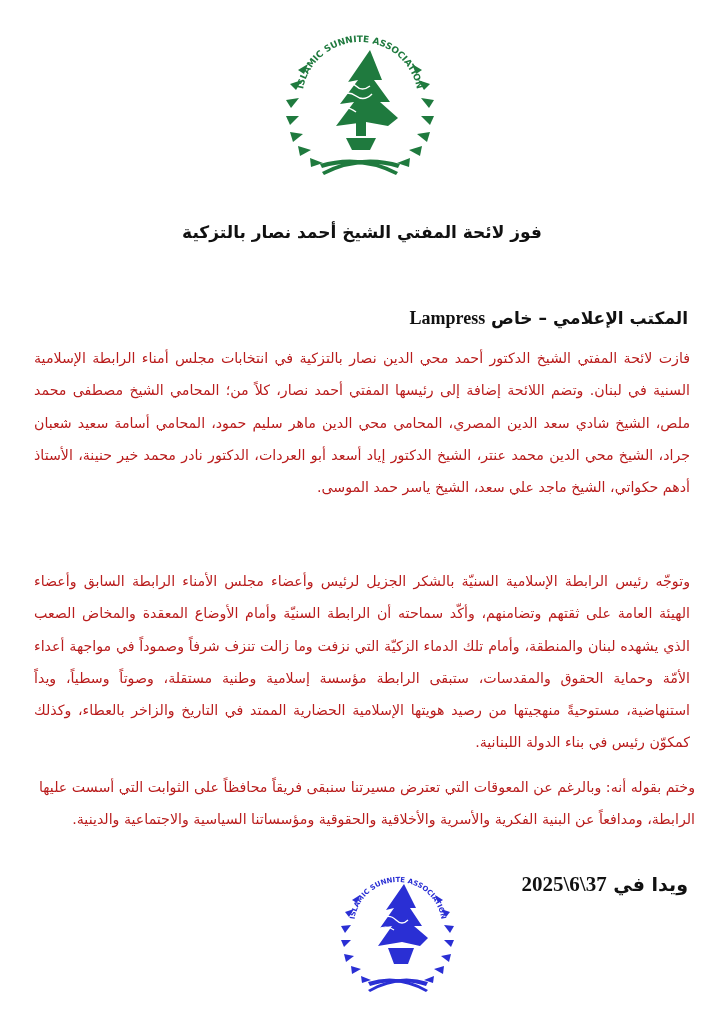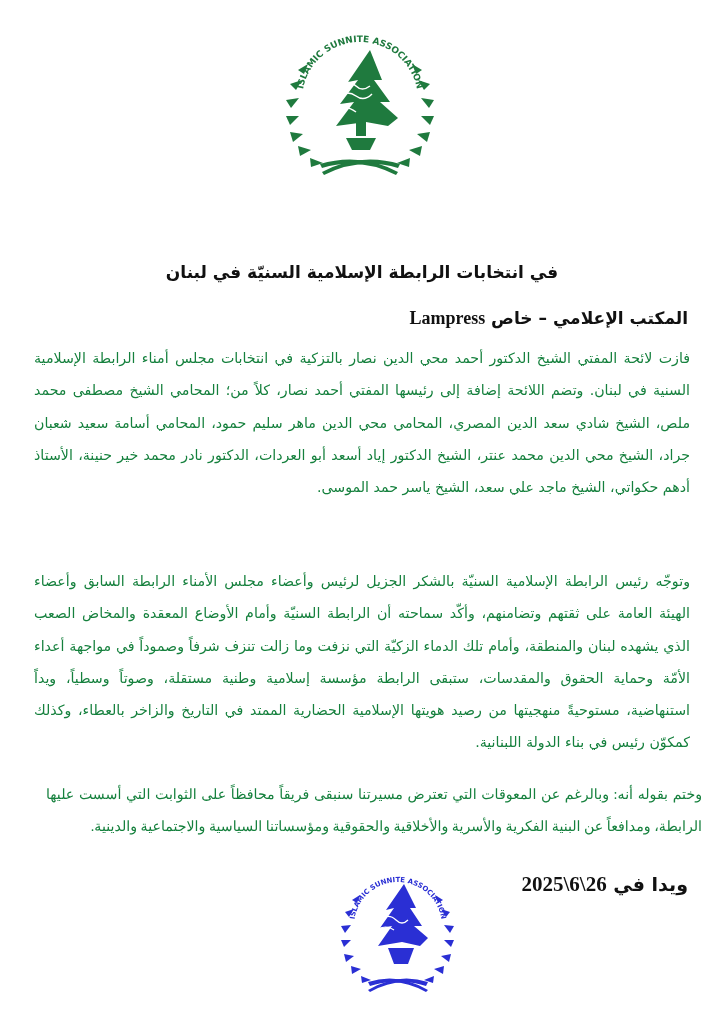--- a/index.html
+++ b/index.html
@@ -57,21 +57,21 @@
     }
     .para {
       position: absolute;
       left: 34px;
       width: 656px;
       direction: rtl;
       text-align: justify;
       text-align-last: right;
       font-size: 14.2px;
       line-height: 32.3px;
-      color: #15803d;
+      color: #b91c1c;
     }
     .para-1 { top: 342px; }
     .para-2 { top: 565px; }
     .para-3 { top: 766px; }
     .issued {
       position: absolute;
       right: 36px;
       top: 872px;
       direction: rtl;
       font-weight: bold;
@@ -138,32 +138,32 @@
         <path d="M72 62 q8 -4 14 2 q6 6 14 0"></path>
         <path d="M68 74 q10 -6 18 0 q8 6 16 -2"></path>
         <path d="M64 88 q12 -6 22 2"></path>
       </g>
       <text font-family="DejaVu Sans, sans-serif" font-size="9" font-weight="bold" fill="#1f7a3e">
         <textPath href="#arcTop" startOffset="50%" text-anchor="middle">ISLAMIC SUNNITE ASSOCIATION</textPath>
       </text>
     </svg>
   </div>
 
-  <div class="title title-2">في انتخابات الرابطة الإسلامية السنيّة في لبنان</div>
+  <div class="title title-1">فوز لائحة المفتي الشيخ أحمد نصار بالتزكية</div>
 
   <div class="source-line">
     <span>المكتب الإعلامي – خاص </span><span class="latin">Lampress</span>
   </div>
 
   <p class="para para-1" style="margin:0;">فازت لائحة المفتي الشيخ الدكتور أحمد محي الدين نصار بالتزكية في انتخابات مجلس أمناء الرابطة الإسلامية السنية في لبنان. وتضم اللائحة إضافة إلى رئيسها المفتي أحمد نصار، كلاً من؛ المحامي الشيخ مصطفى محمد ملص، الشيخ شادي سعد الدين المصري، المحامي محي الدين ماهر سليم حمود، المحامي أسامة سعيد شعبان جراد، الشيخ محي الدين محمد عنتر، الشيخ الدكتور إياد أسعد أبو العردات، الدكتور نادر محمد خير حنينة، الأستاذ أدهم حكواتي، الشيخ ماجد علي سعد، الشيخ ياسر حمد الموسى.</p>
   <p class="para para-2" style="margin:0;">وتوجّه رئيس الرابطة الإسلامية السنيّة بالشكر الجزيل لرئيس وأعضاء مجلس الأمناء الرابطة السابق وأعضاء الهيئة العامة على ثقتهم وتضامنهم، وأكّد سماحته أن الرابطة السنيّة وأمام الأوضاع المعقدة والمخاض الصعب الذي يشهده لبنان والمنطقة، وأمام تلك الدماء الزكيّة التي نزفت وما زالت تنزف شرفاً وصموداً في مواجهة أعداء الأمّة وحماية الحقوق والمقدسات، ستبقى الرابطة مؤسسة إسلامية وطنية مستقلة، وصوتاً وسطياً، ويداً استنهاضية، مستوحيةً منهجيتها من رصيد هويتها الإسلامية الحضارية الممتد في التاريخ والزاخر بالعطاء، وكذلك كمكوّن رئيس في بناء الدولة اللبنانية.</p>
-  <p class="para para-3" style="margin:12px;font-family:Liberation Serif, serif;">وختم بقوله أنه: وبالرغم عن المعوقات التي تعترض مسيرتنا سنبقى فريقاً محافظاً على الثوابت التي أسست عليها الرابطة، ومدافعاً عن البنية الفكرية والأسرية والأخلاقية والحقوقية ومؤسساتنا السياسية والاجتماعية والدينية.</p>
+  <p class="para para-3" style="margin:5px;">وختم بقوله أنه: وبالرغم عن المعوقات التي تعترض مسيرتنا سنبقى فريقاً محافظاً على الثوابت التي أسست عليها الرابطة، ومدافعاً عن البنية الفكرية والأسرية والأخلاقية والحقوقية ومؤسساتنا السياسية والاجتماعية والدينية.</p>
 
   <div class="issued">
-    <span>ويدا في </span><span class="date">2025\6\26</span>
+    <span>ويدا في </span><span class="date">2025\6\37</span>
   </div>
 
   <div class="stamp">
     <svg width="135" height="140" viewBox="0 0 135 140">
       <defs>
         <path id="arcStamp" d="M 24 66 A 44 44 0 0 1 112 66"></path>
       </defs>
       <g fill="#2a2fd4" stroke="none">
         <g>
           <path d="M22 40 l8 -5 l-3 8 z"></path>

